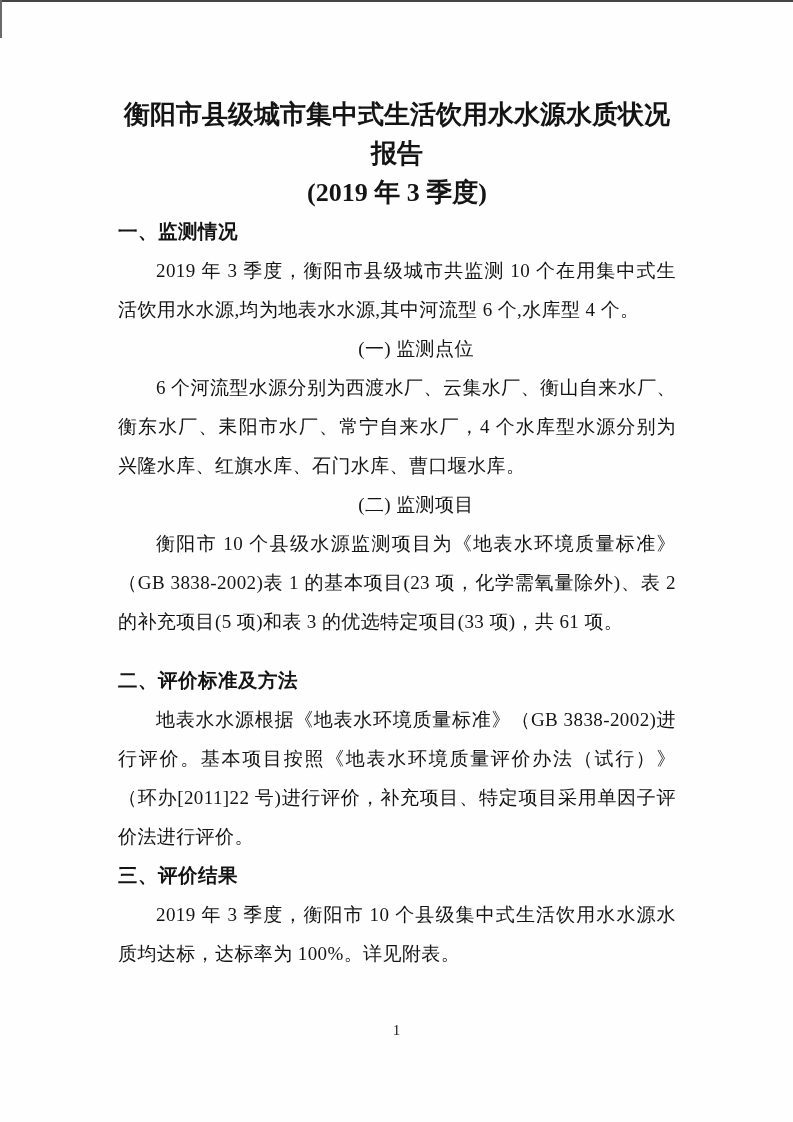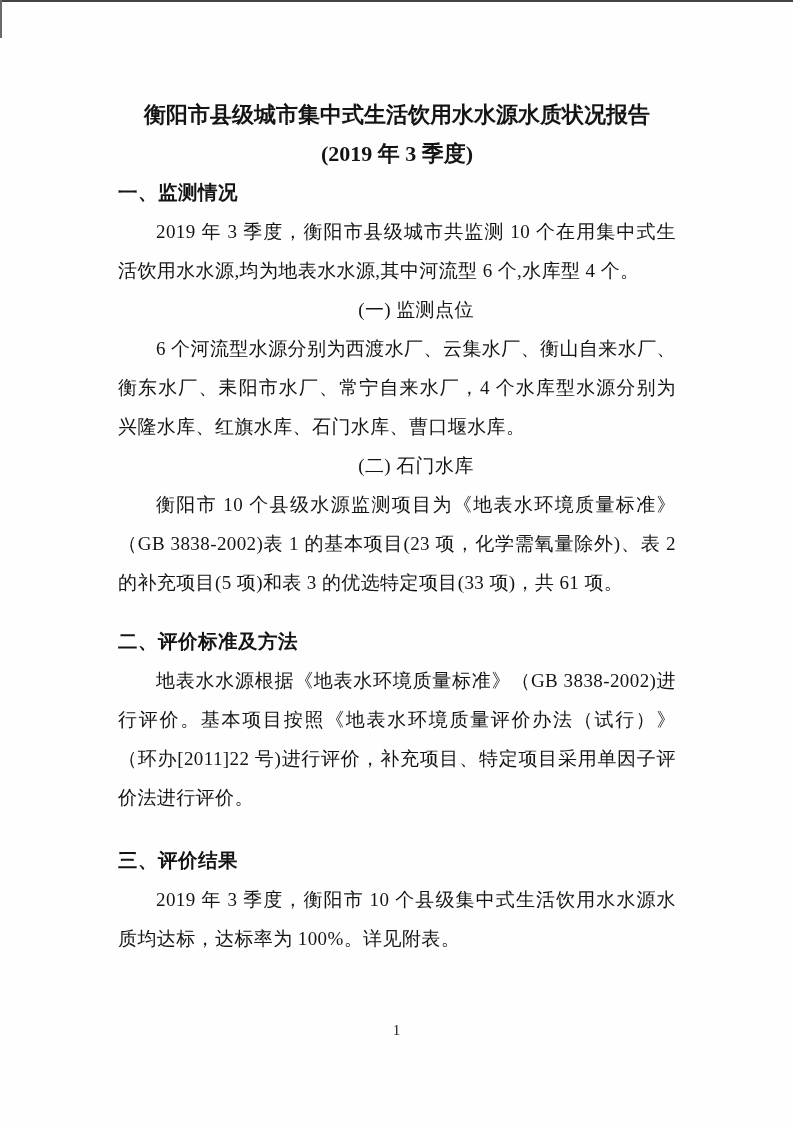--- a/index.html
+++ b/index.html
@@ -32,36 +32,36 @@
     width: 2px; height: 38px;
     background: #6a6a6a;
   }
   .content {
     position: absolute;
     left: 118px;
     top: 95px;
     width: 558px;
   }
   .title-line {
-    font-size: 22px;
+    font-size: 26px;
     font-weight: bold;
     line-height: 39px;
     text-align: center;
     font-family: "Liberation Serif", serif;
   }
   .section-heading {
     font-size: 19.5px;
     font-weight: bold;
     line-height: 39px;
     margin: 0;
     font-family: "Liberation Sans", sans-serif;
     letter-spacing: 0.5px;
   }
   .heading-standards { margin-top: 20px; }
-  .heading-results   { margin-top: 24px; }
+  .heading-results   { margin-top: 0; }
   .para {
     font-size: 19px;
     line-height: 39px;
     margin: 0;
     text-align: justify;
     text-indent: 2em;
     letter-spacing: 0.4px;
     font-family: "Liberation Serif", serif;
   }
   .sub-heading {
@@ -95,21 +95,21 @@
     <div class="title-line">(2019 年 3 季度)</div>
 
     <h2 class="section-heading">一、监测情况</h2>
 
     <p class="para">2019 年 3 季度，衡阳市县级城市共监测 10 个在用集中式生活饮用水水源,均为地表水水源,其中河流型 6 个,水库型 4 个。</p>
 
     <p class="sub-heading">(一) 监测点位</p>
 
     <p class="para">6 个河流型水源分别为西渡水厂、云集水厂、衡山自来水厂、衡东水厂、耒阳市水厂、常宁自来水厂，4 个水库型水源分别为兴隆水库、红旗水库、石门水库、曹口堰水库。</p>
 
-    <p class="sub-heading">(二) 石门水库</p>
+    <p class="sub-heading">(二) 监测项目</p>
 
     <p class="para">衡阳市 10 个县级水源监测项目为《地表水环境质量标准》（GB 3838-2002)表 1 的基本项目(23 项，化学需氧量除外)、表 2 的补充项目(5 项)和表 3 的优选特定项目(33 项)，共 61 项。</p>
 
     <h2 class="section-heading heading-standards">二、评价标准及方法</h2>
 
     <p class="para">地表水水源根据《地表水环境质量标准》（GB 3838-2002)进行评价。基本项目按照《地表水环境质量评价办法（试行）》（环办[2011]22 号)进行评价，补充项目、特定项目采用单因子评价法进行评价。</p>
 
     <h2 class="section-heading heading-results">三、评价结果</h2>
 
     <p class="para">2019 年 3 季度，衡阳市 10 个县级集中式生活饮用水水源水质均达标，达标率为 100%。详见附表。</p>

